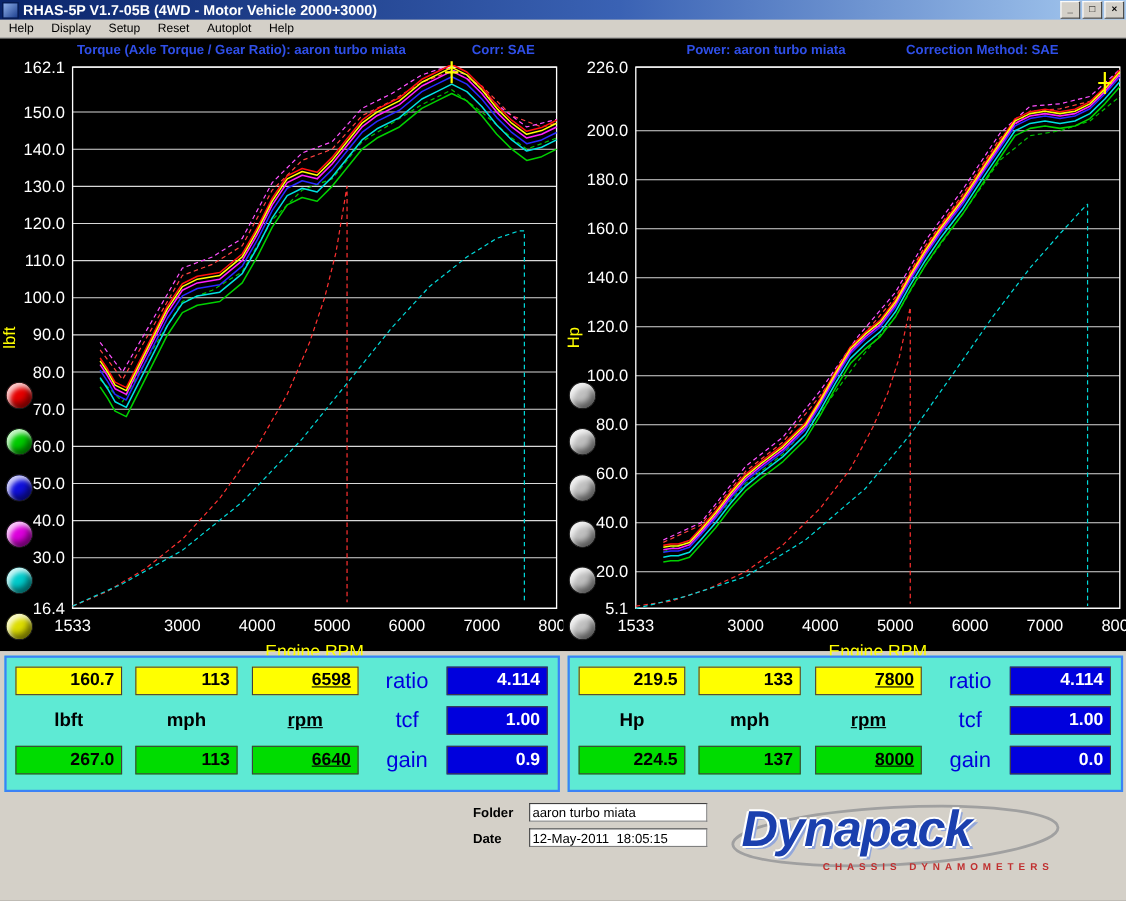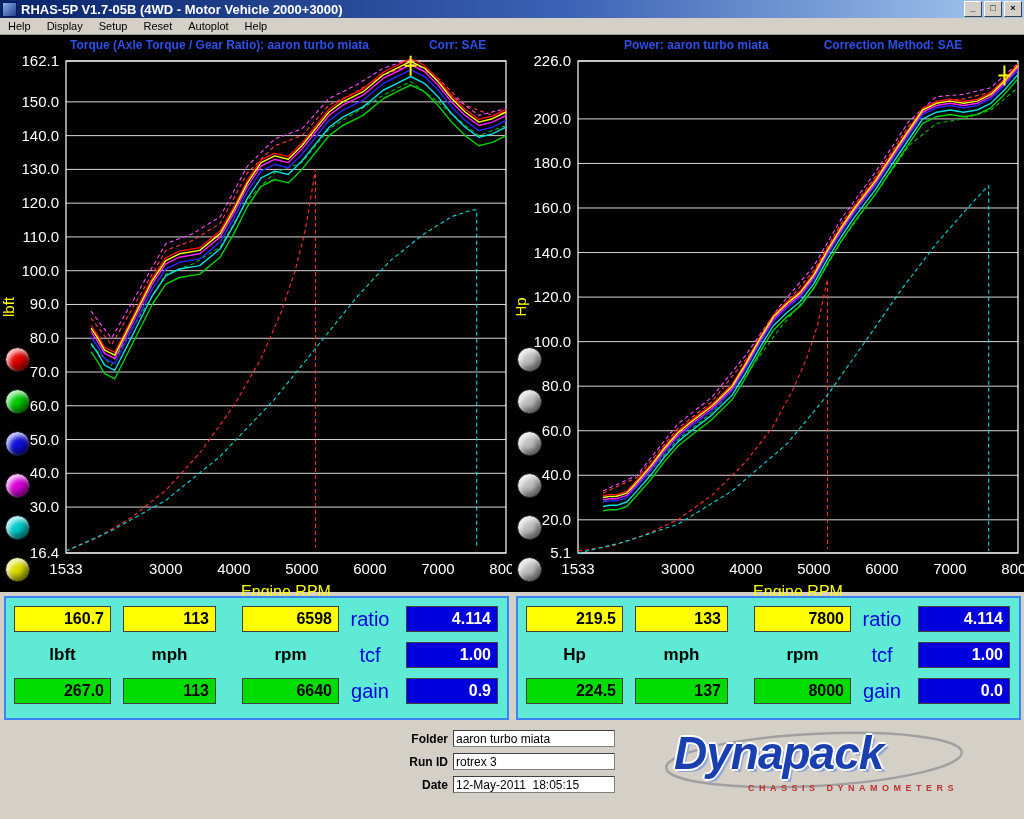--- a/index.html
+++ b/index.html
@@ -28,28 +28,28 @@
   .readout-panel{position:relative;flex:1;border:2px solid #3b82f6;background:#5eead4;}
   .vbox{position:absolute;height:26px;line-height:24px;font-size:16px;font-weight:bold;text-align:right;padding-right:6px;border:1px solid #404040;box-sizing:border-box;}
   .vbox.yellow{background:#ffff00;color:#000;}
   .vbox.green{background:#00dc00;color:#000;}
   .vbox.blue{background:#0000dd;color:#fff;}
   .unit{position:absolute;height:26px;line-height:26px;text-align:center;font-size:17px;font-weight:bold;color:#000;}
   .stat-label{position:absolute;height:26px;line-height:26px;text-align:center;font-size:20px;color:#0000dd;}
   .r1{top:8px;}.r2{top:44px;}.r3{top:80px;}
   .c1{left:8px;width:97px;}
   .c2{left:117px;width:93px;}
-  .c3{left:236px;width:97px;}
+  .c3{left:223px;width:97px;text-decoration:underline;}
   .c4{left:334px;width:60px;}
   .c5{left:400px;width:92px;}
   
   .footer{position:relative;height:83px;background:#d4d0c8;}
   .fields{position:absolute;left:402px;top:10px;}
   .field-row{display:flex;align-items:center;margin-bottom:6px;}
-  .field-label{width:46px;text-align:right;font-size:12px;font-weight:bold;margin-right:5px;color:#000;}
+  .field-label{width:46px;text-align:left;font-size:12px;font-weight:bold;margin-right:5px;color:#000;margin-left:28px;}
   .field-input{width:156px;height:15px;border:1px solid #808080;border-top-color:#404040;border-left-color:#404040;background:#fff;font-size:12px;font-family:"Liberation Sans",sans-serif;padding:0 2px;}
   .logo{position:absolute;right:58px;top:6px;width:304px;height:72px;}
   .logo-swoosh{position:absolute;left:0;top:0;width:304px;height:72px;}
   .logo-text{position:absolute;left:12px;top:0px;font-size:46px;font-weight:bold;font-style:italic;color:#1a3fae;letter-spacing:-1px;
     text-shadow:-2px 0 0 #fff,2px 0 0 #fff,0 -2px 0 #fff,0 2px 0 #fff,3px 3px 0 #93a7da;}
   .logo-sub{position:absolute;right:8px;bottom:5px;font-size:9px;font-weight:bold;letter-spacing:4.5px;color:#c03030;white-space:nowrap;}
 </style>
 </head>
 <body>
 
@@ -266,24 +266,20 @@
     </div>
   </div>
 
   <div class="footer">
     <div class="fields">
       <div class="field-row">
         <span class="field-label">Folder</span>
         <input class="field-input" value="aaron turbo miata" style="">
       </div>
       <div class="field-row">
-        <span class="field-label">Run ID</span>
-        <input class="field-input" value="rotrex 3" style="">
-      </div>
-      <div class="field-row">
         <span class="field-label">Date</span>
         <input class="field-input" value="12-May-2011  18:05:15" style="">
       </div>
     </div>
 
     <div class="logo">
       <svg class="logo-swoosh" viewBox="0 0 304 72">
         <ellipse cx="152" cy="34" rx="148" ry="26" fill="none" stroke="#a0a0a0" stroke-width="2.5" transform="rotate(-3 152 34)"></ellipse>
       </svg>
       <div class="logo-text">Dynapack</div>

